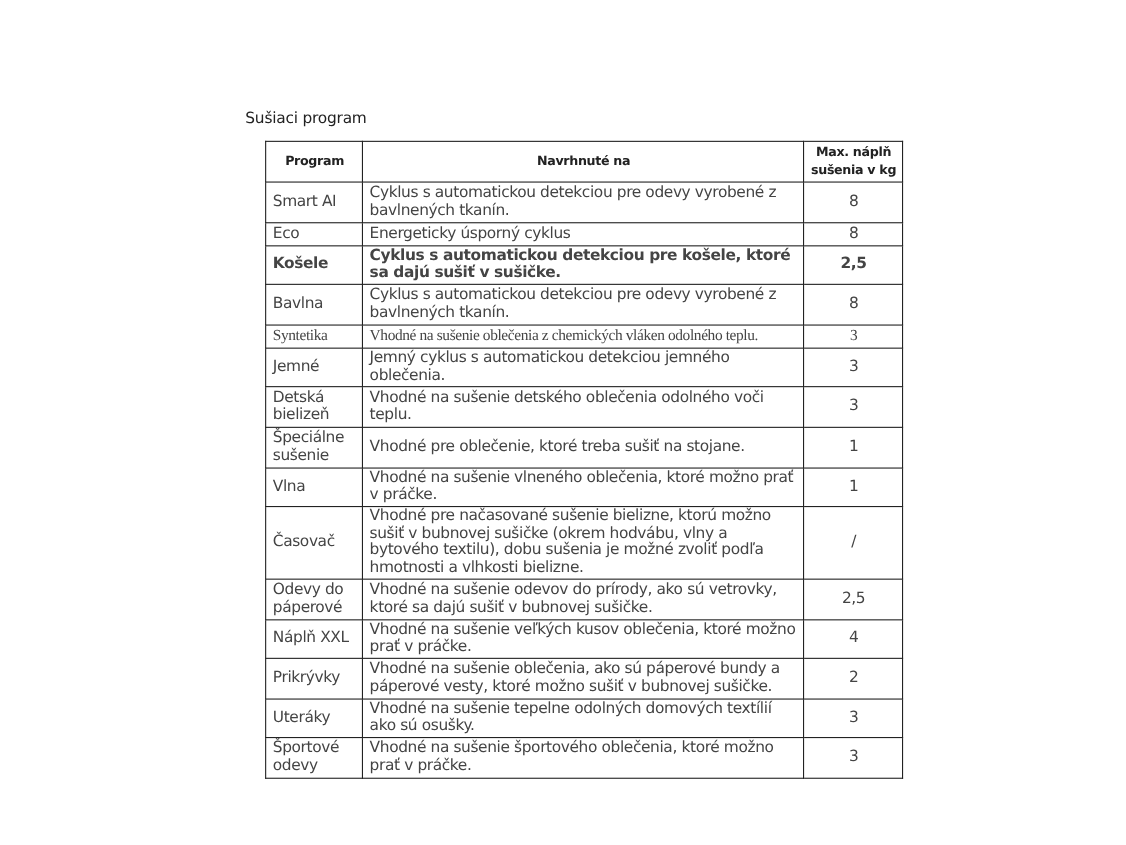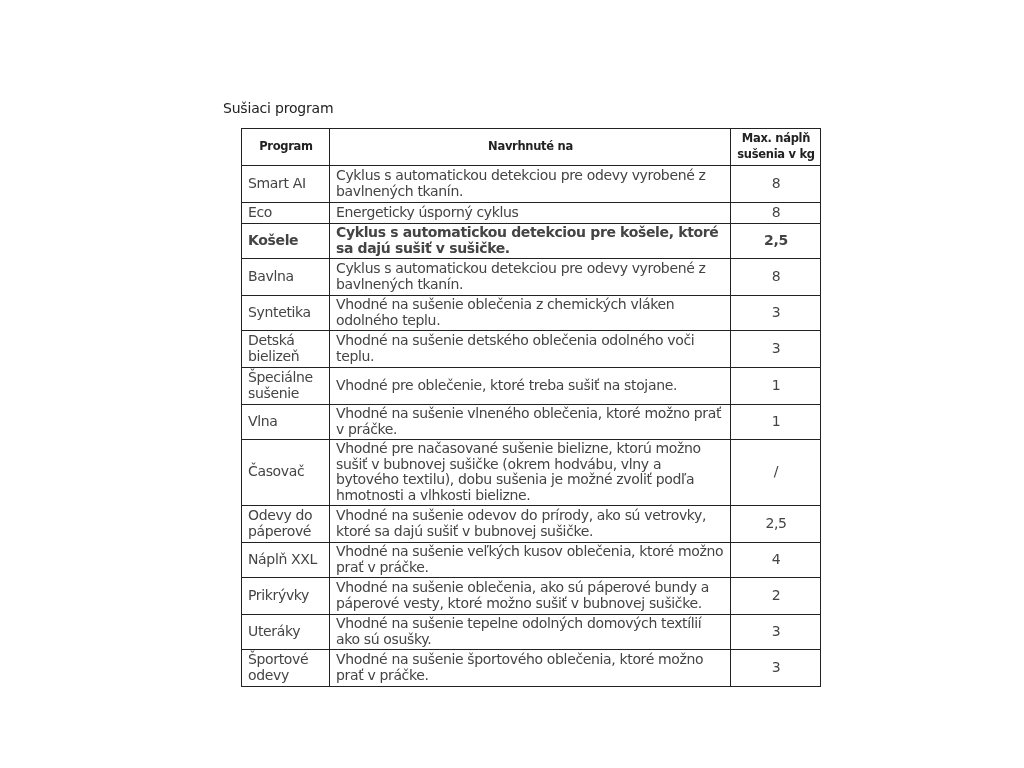--- a/index.html
+++ b/index.html
@@ -68,23 +68,28 @@
       <tr style="height: 21px; font-weight: bold;">
         <td class="prog">Košele</td>
         <td class="desc">Cyklus s automatickou detekciou pre košele, ktoré sa dajú sušiť v sušičke.</td>
         <td class="val">2,5</td>
       </tr>
       <tr style="height: 37px;">
         <td class="prog">Bavlna</td>
         <td class="desc">Cyklus s automatickou detekciou pre odevy vyrobené z bavlnených tkanín.</td>
         <td class="val">8</td>
       </tr>
-      <tr style="height: 21px;">
+      <tr style="height: 21px; font-family: Liberation Serif, serif;">
         <td class="prog">Syntetika</td>
         <td class="desc">Vhodné na sušenie oblečenia z chemických vláken odolného teplu.</td>
+        <td class="val">3</td>
+      </tr>
+      <tr style="height: 21px;">
+        <td class="prog">Jemné</td>
+        <td class="desc">Jemný cyklus s automatickou detekciou jemného oblečenia.</td>
         <td class="val">3</td>
       </tr>
       <tr style="height: 37px;">
         <td class="prog">Detská bielizeň</td>
         <td class="desc">Vhodné na sušenie detského oblečenia odolného voči teplu.</td>
         <td class="val">3</td>
       </tr>
       <tr style="height: 37px;">
         <td class="prog">Špeciálne sušenie</td>
         <td class="desc">Vhodné pre oblečenie, ktoré treba sušiť na stojane.</td>

